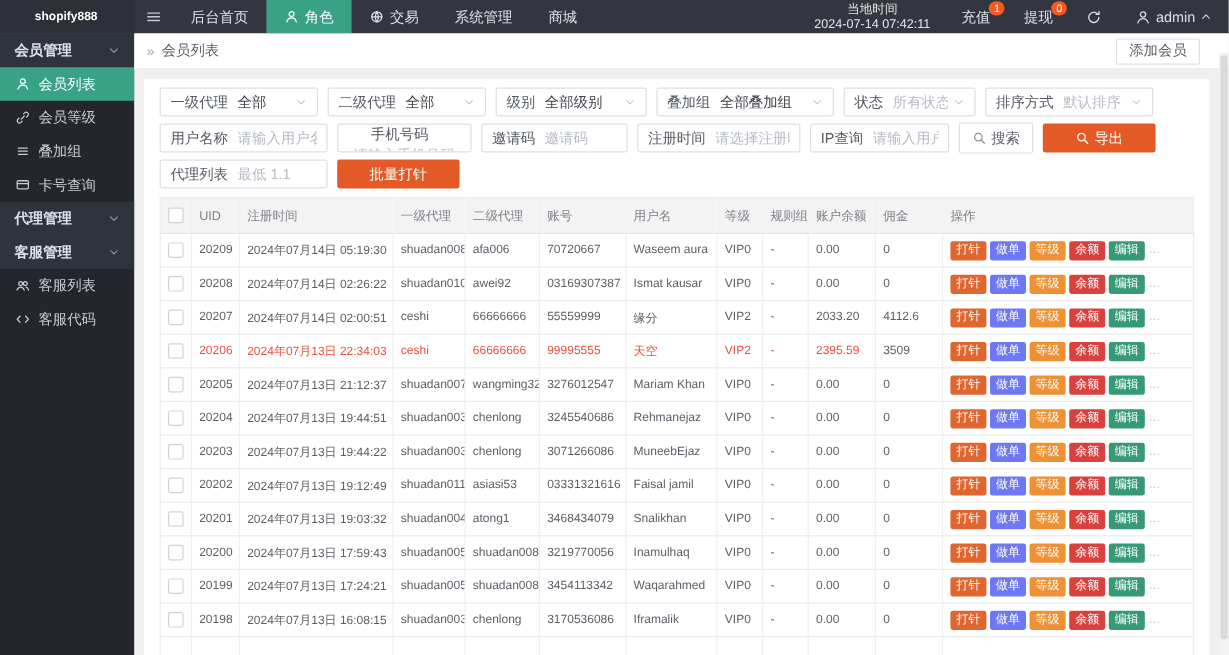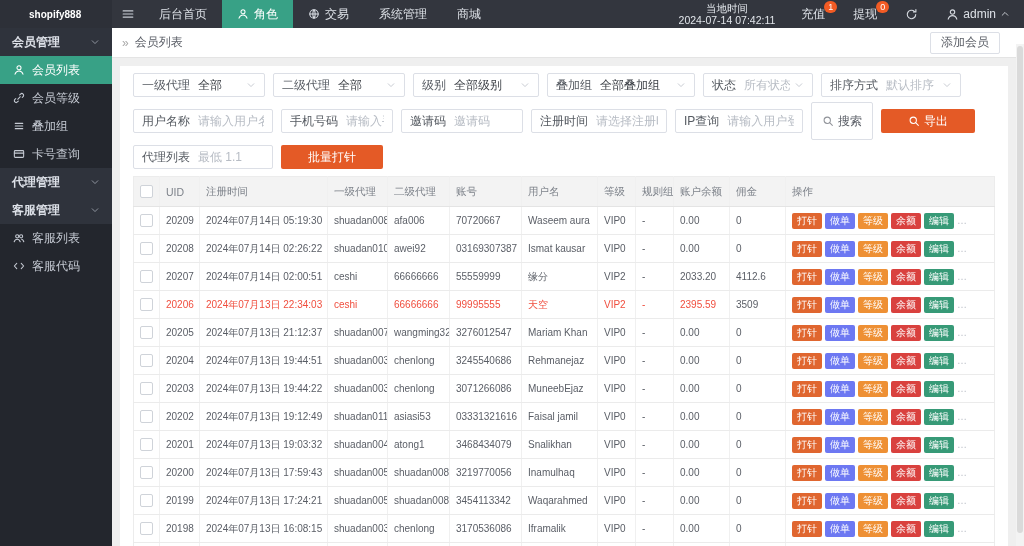--- a/index.html
+++ b/index.html
@@ -40,21 +40,21 @@
   .content-body { flex:1; padding:8px 16px 0 8px; overflow:hidden; }
   .card { background:#fff; height:100%; padding:7px 13px 0 13px; }
 
   
   .filter-row { display:flex; align-items:center; margin-bottom:5px; }
   .fctl { display:inline-flex; align-items:center; height:24px; border:1px solid #dcdfe6; border-radius:2px; background:#fff; padding:0 8px; margin-right:8px; font-size:12px; cursor:pointer; }
   .flabel { color:#555a61; margin-right:8px; white-space:nowrap; }
   .fvalue { flex:1; color:#3d4147; white-space:nowrap; overflow:hidden; }
   .fvalue.ph { color:#b7bcc4; }
   .icon.fcaret { color:#c0c4cc; font-size:10px; margin-left:4px; }
-  .btn-plain { display:inline-flex; align-items:center; gap:4px; height:38px; padding:0 10px; border:1px solid #dcdfe6; background:#fff; border-radius:2px; color:#5a5e66; font-size:12px; cursor:pointer; margin-right:8px; font-family:inherit; }
+  .btn-plain { display:inline-flex; align-items:center; gap:4px; height:26px; padding:0 10px; border:1px solid #dcdfe6; background:#fff; border-radius:2px; color:#5a5e66; font-size:12px; cursor:pointer; margin-right:8px; font-family:inherit; }
   .btn-plain .icon { color:#909399; font-size:12px; }
   .btn-orange { display:inline-flex; align-items:center; gap:4px; height:24px; padding:0 27px; border:none; background:var(--orange,#e45a26); border-radius:2px; color:#fff; font-size:12px; cursor:pointer; font-family:inherit; }
   .btn-orange .icon { color:#fff; font-size:12px; }
 
   
   .grid { width:100%; border-collapse:collapse; table-layout:fixed; margin-top:7px; font-size:10px; color:#5a5e66; border:1px solid #ececec; }
   .grid th, .grid td { border-bottom:1px solid #ebebeb; border-right:1px solid #f0f0f0; padding:0 6px; height:28px; overflow:hidden; white-space:nowrap; text-align:left; font-weight:normal; }
   .grid th:last-child, .grid td:last-child { border-right:none; }
   .grid thead th { background:#f3f3f3; color:#7d828a; font-size:10.5px; height:30px; border-bottom:1px solid #e4e4e4; }
   .c-check { width:26px; text-align:center; padding:0 5px; }
@@ -304,33 +304,33 @@
                 </svg>
               </span>
             </div>
           </div>
 
         <div class="filter-row" id="filterInputs">
           <div class="fctl" style="width: 140px;">
               <span class="flabel">用户名称</span>
               <span class="fvalue ph">请输入用户名称</span>
             </div>
-            <div class="fctl" style="width: 112px;">
+            <div class="fctl" style="width: 112px; flex-direction: column;">
               <span class="flabel">手机号码</span>
               <span class="fvalue ph">请输入手机号码</span>
             </div>
             <div class="fctl" style="width: 122px;">
               <span class="flabel">邀请码</span>
               <span class="fvalue ph">邀请码</span>
             </div>
             <div class="fctl" style="width: 136px;">
               <span class="flabel">注册时间</span>
               <span class="fvalue ph">请选择注册时间</span>
             </div>
-            <div class="fctl" style="width: 128px;">
+            <div class="fctl" style="width: 116px;">
               <span class="flabel">IP查询</span>
               <span class="fvalue ph">请输入用户登录IP</span>
             </div>
             <button class="btn-plain" id="searchBtn">
             <span class="icon">
                 <svg viewBox="0 0 16 16">
                   <circle cx="7" cy="7" r="4.2"></circle>
                   <path d="M10.2 10.2l3.6 3.6"></path>
                 </svg>
               </span>

